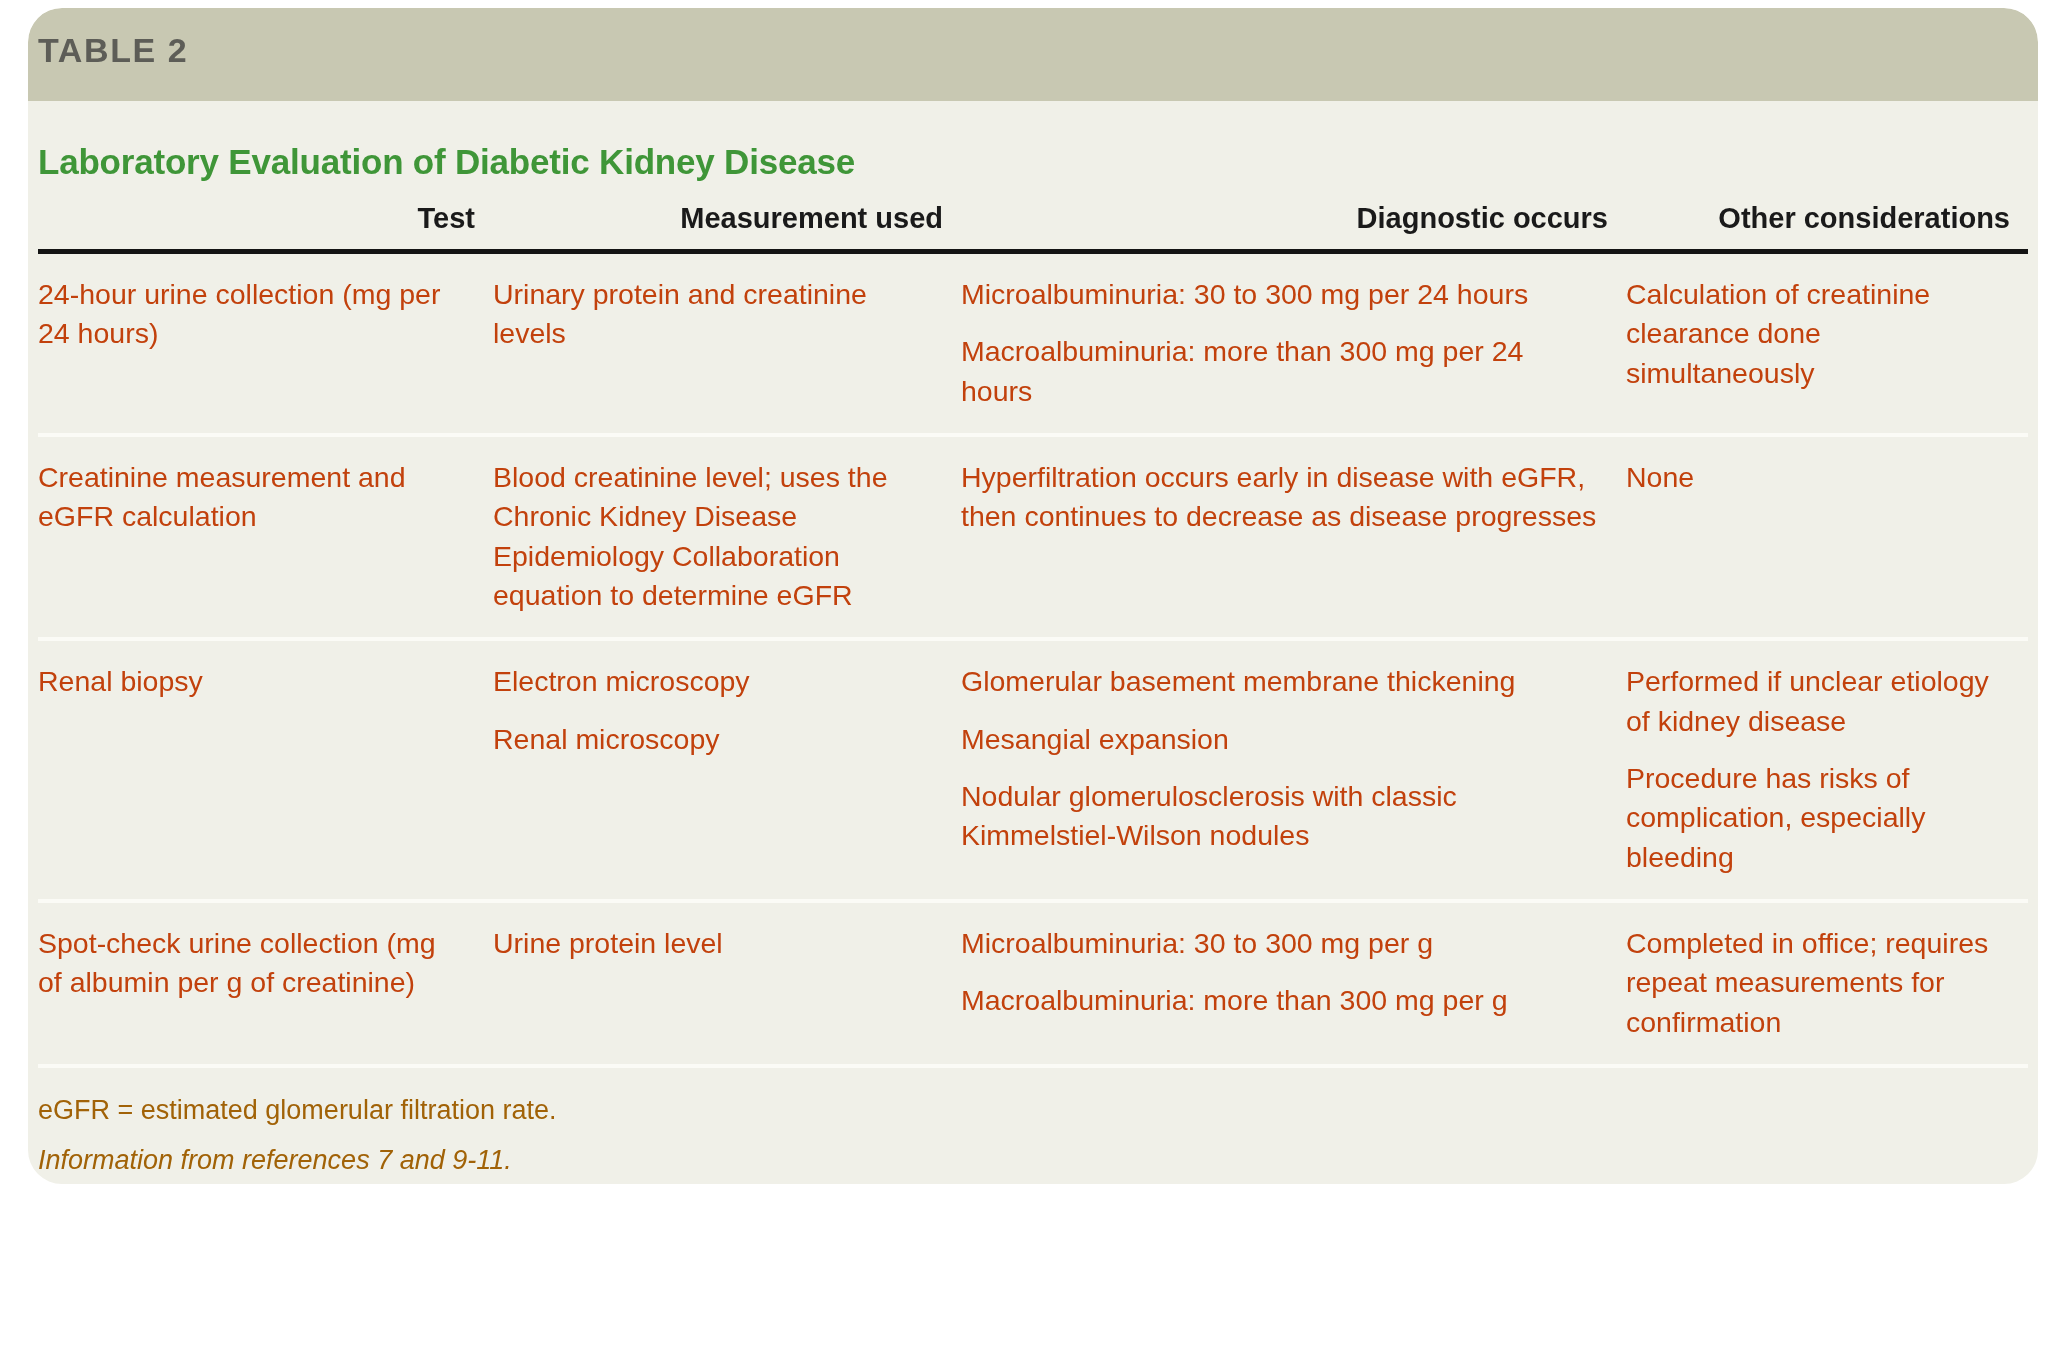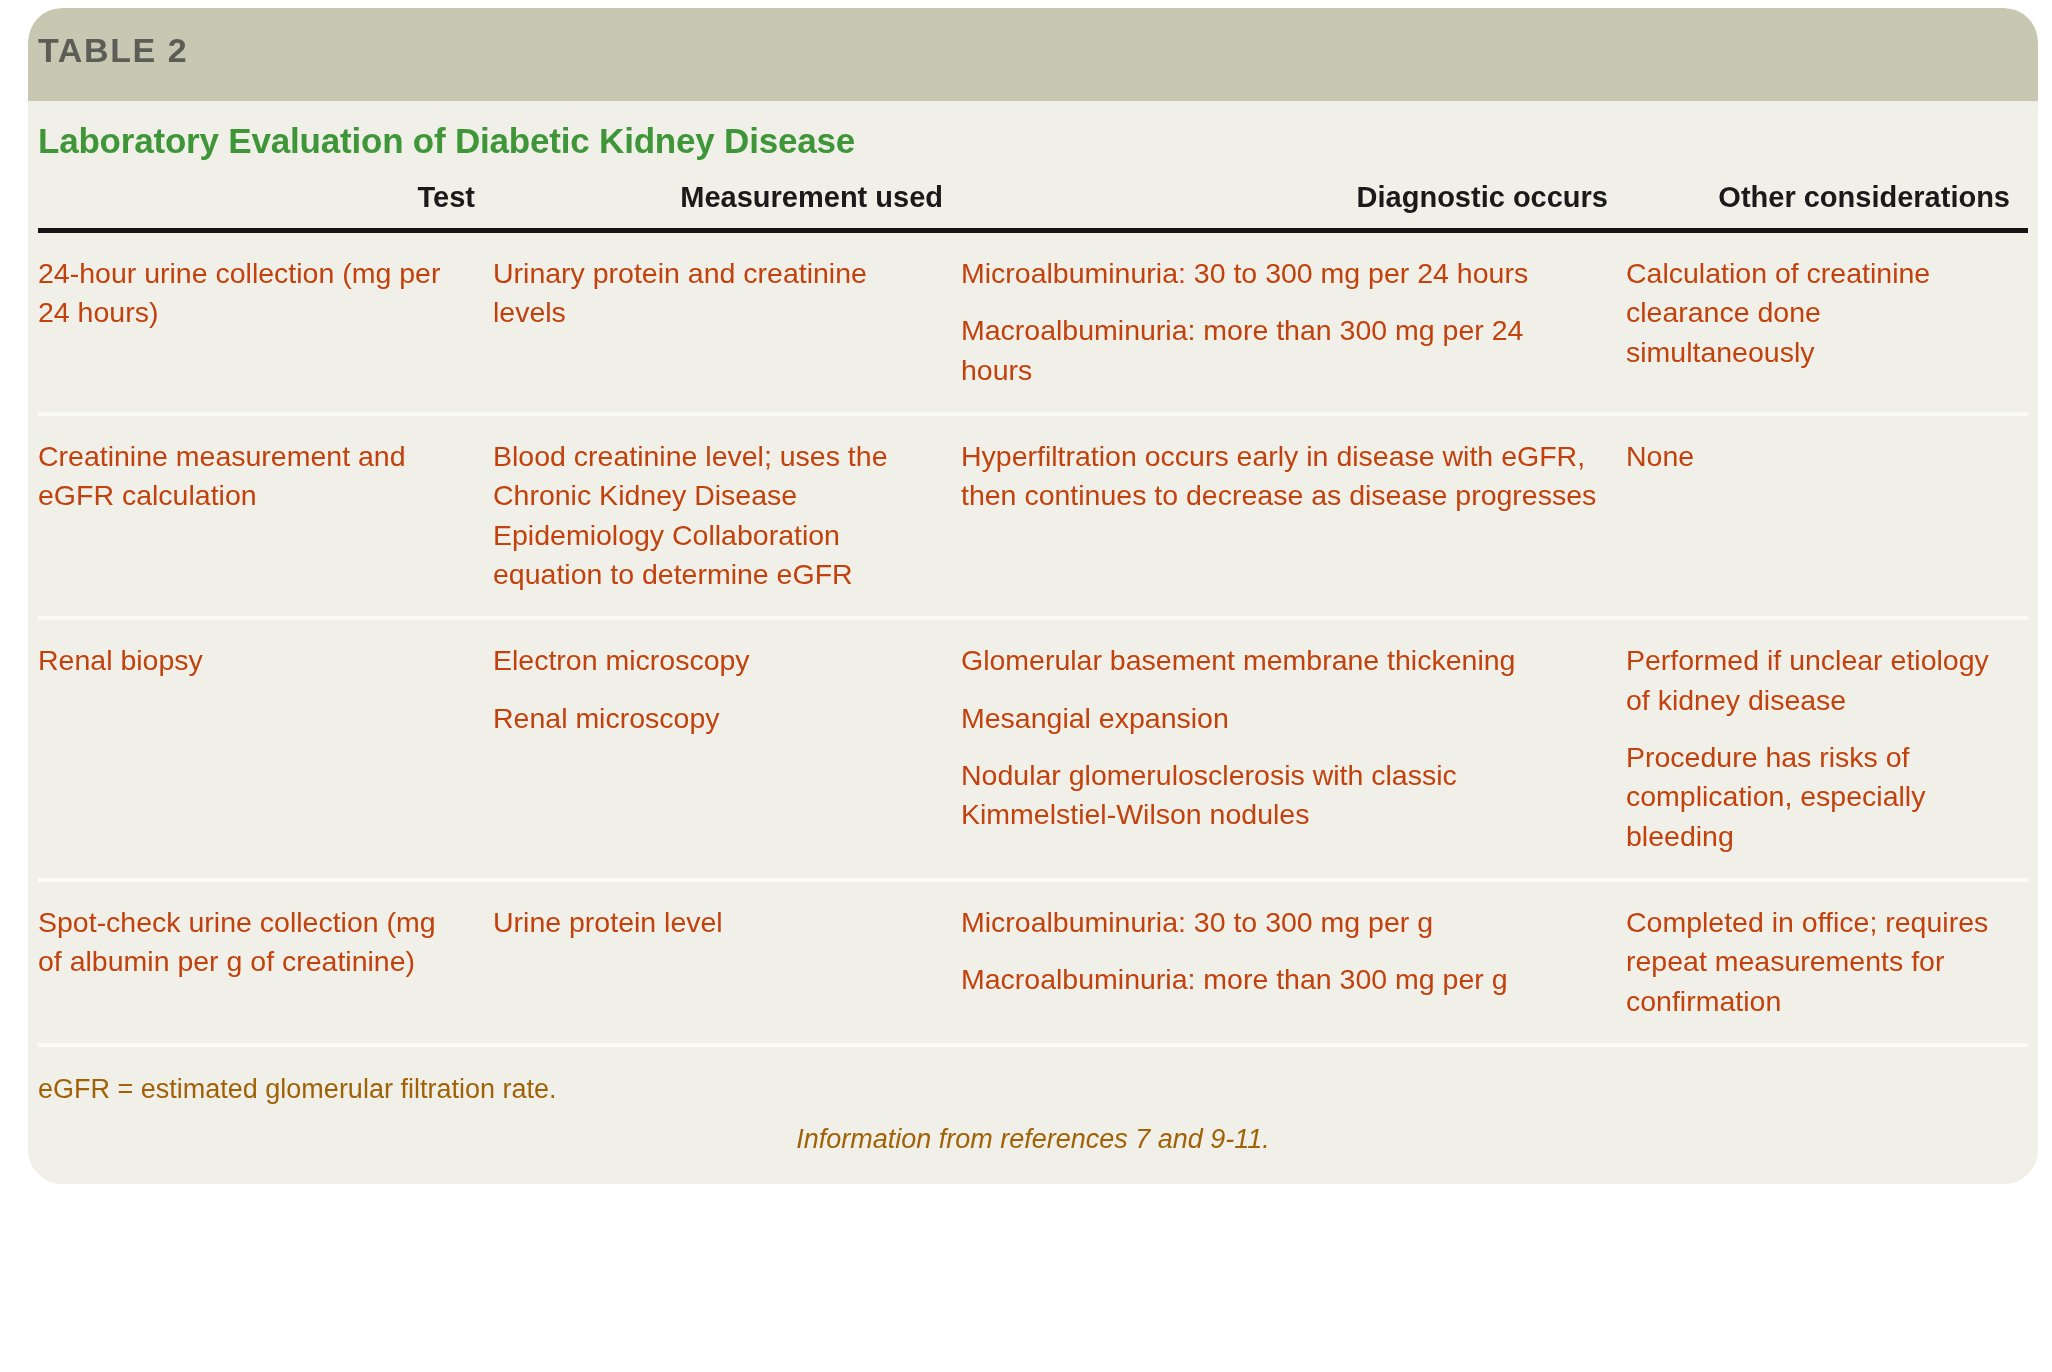--- a/index.html
+++ b/index.html
@@ -54,21 +54,21 @@
     left: 0;
     top: 93px;
     right: 0;
     bottom: 0;
     padding: 0 10px;
     box-sizing: border-box;
   }
 
   .table-title {
     margin: 0;
-    padding: 20px 0 0 0;
+    padding: 41px 0 0 0;
     font-size: 35px;
     font-weight: bold;
     color: #3f9638;
     letter-spacing: -0.2px;
     font-family: "Liberation Sans", sans-serif;
   }
 
   table.lab-table {
     width: 100%;
     border-collapse: collapse;
@@ -115,21 +115,20 @@
   }
   .foot-line {
     font-size: 27px;
     line-height: 1.5;
     color: #a16207;
     margin: 0 0 10px 0;
     font-family: "Liberation Sans", sans-serif;
   }
   .foot-line.italic {
     font-style: italic;
-    text-align: center;
   }
 </style>
 </head>
 <body>
 
 <div class="table-card">
 
   <div class="table-band">
     <span class="table-band-label">TABLE 2</span>
   </div>

